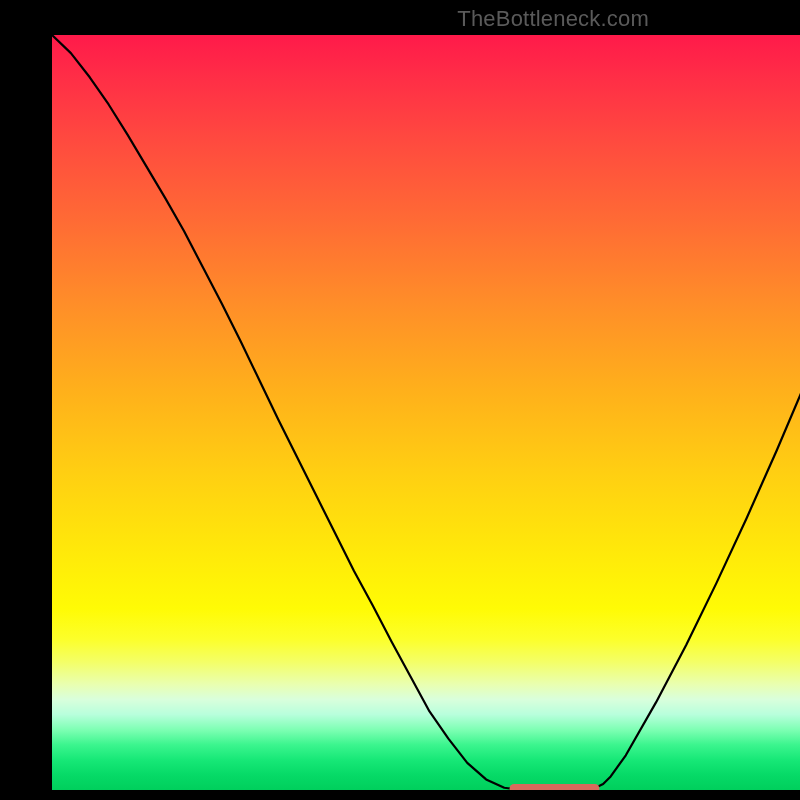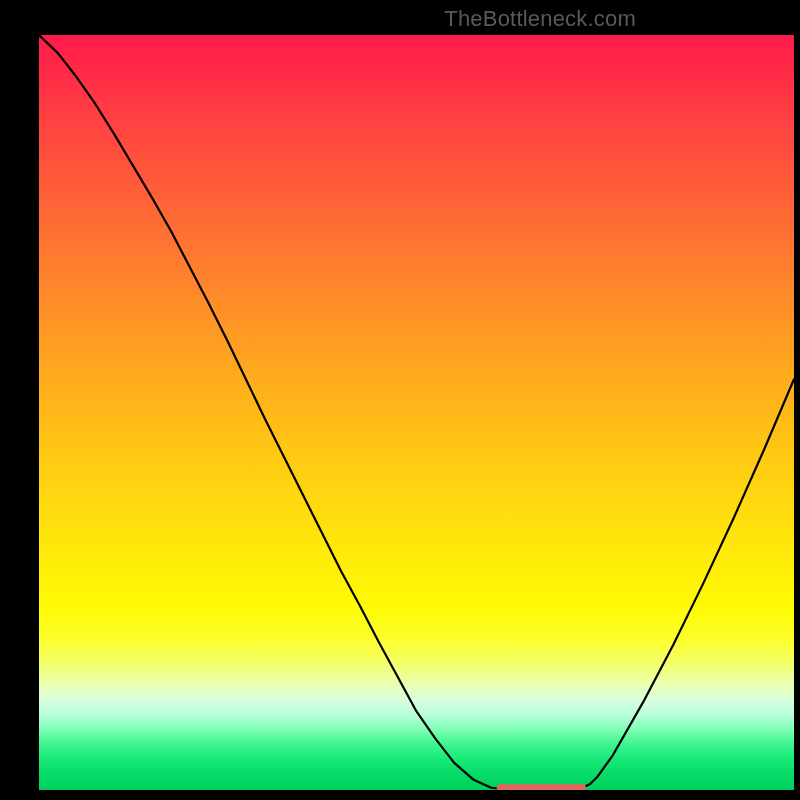--- a/index.html
+++ b/index.html
@@ -6,21 +6,21 @@
     margin: 0;
     padding: 0;
     width: 800px;
     height: 800px;
     background: #000;
     overflow: hidden;
     font-family: Arial, Helvetica, sans-serif;
   }
   .frame {
     position: absolute;
-    left: 4px;
+    left: 17px;
     top: 0;
     width: 644px;
     height: 800px;
     background: #000;
   }
   .plot-area {
     position: absolute;
     left: 35px;
     top: 35px;
     width: 755px;

